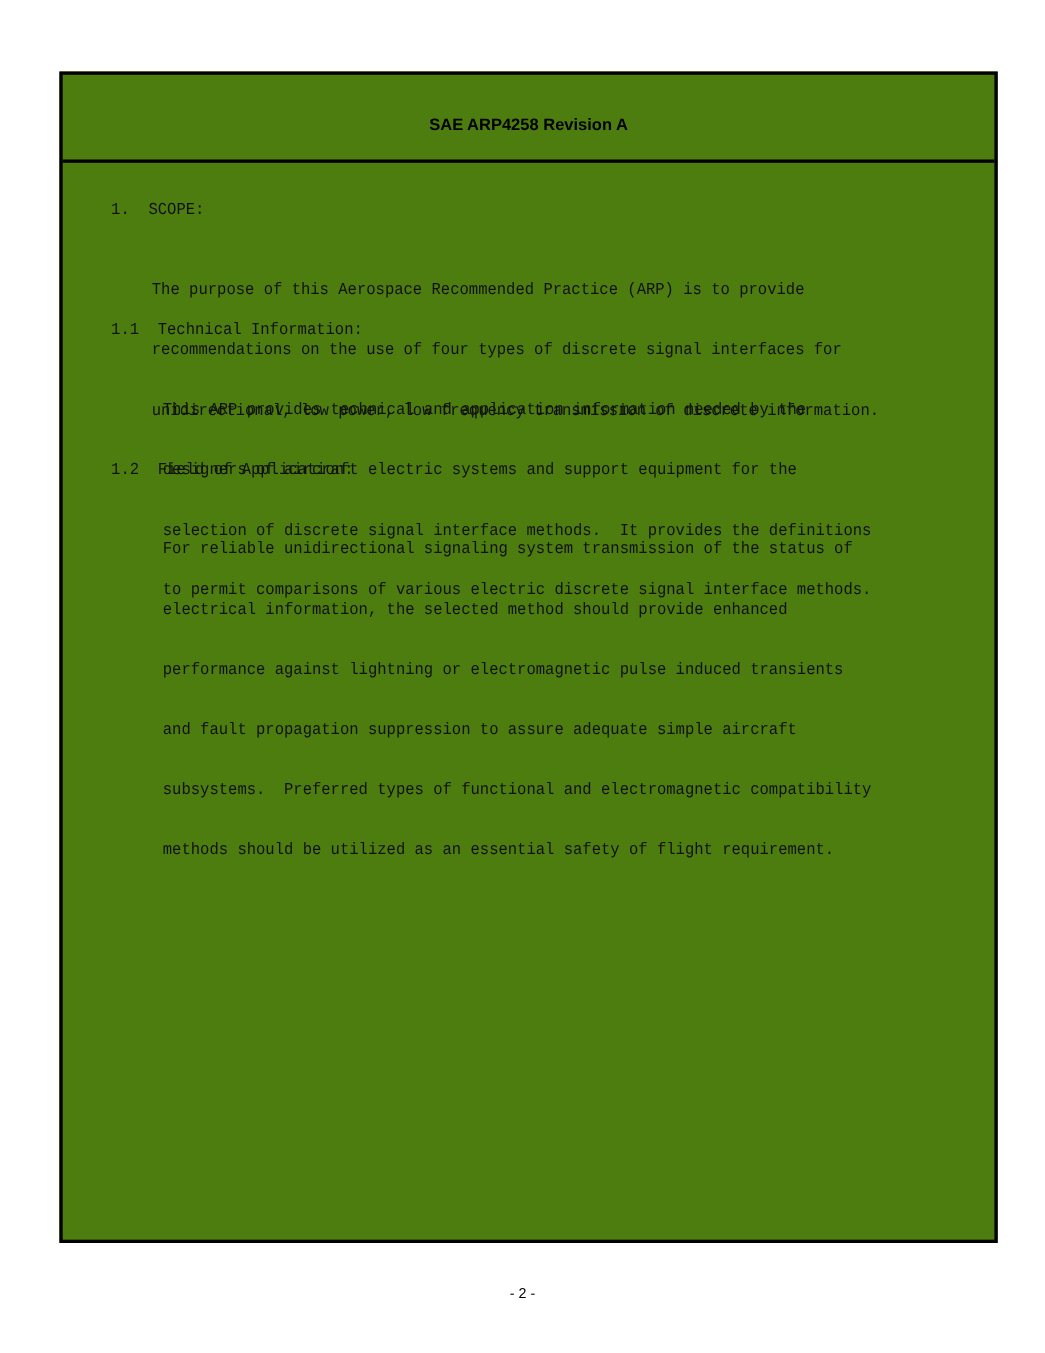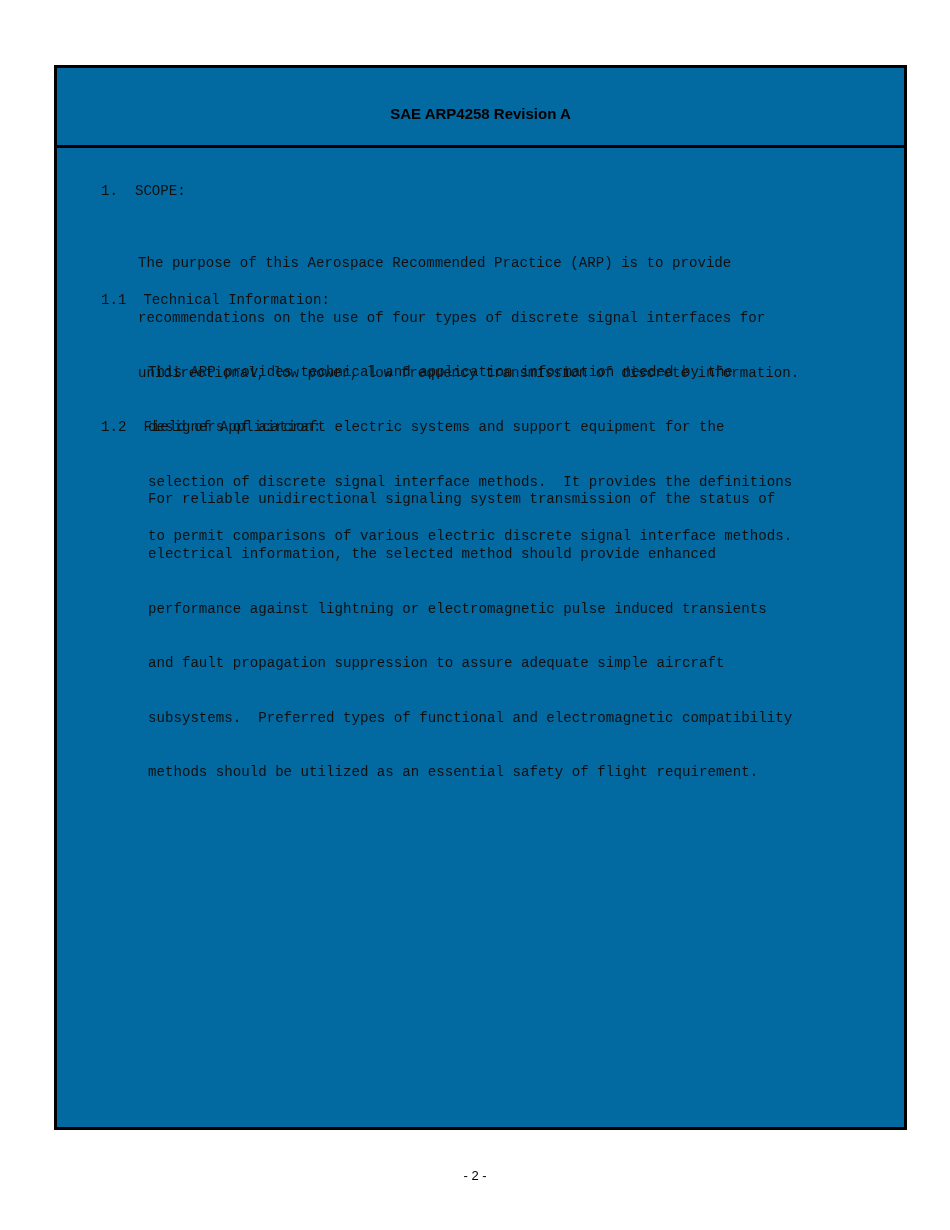--- a/index.html
+++ b/index.html
@@ -1,19 +1,19 @@
 <!DOCTYPE html>
 <html><head>
   <meta charset="utf-8">
   <style>
     html, body { margin: 0; padding: 0; background: #ffffff; }
     body { width: 950px; height: 1230px; position: relative; overflow: hidden; }
     .frame {
       position: absolute; left: 54px; top: 65px; width: 847px; height: 1059px;
-      border: 3px solid #000; background: #0369a1;
+      border: 3px solid #000; background: #4d7c0f;
     }
     .header {
       position: absolute; left: 0; top: 0; width: 100%; height: 77px;
       border-bottom: 3px solid #000;
       display: flex; align-items: center; justify-content: center;
     }
     .header-title {
       font-family: "Liberation Sans", sans-serif; font-weight: bold; font-size: 15px; color: #000;
       margin-top: 13px;
     }

